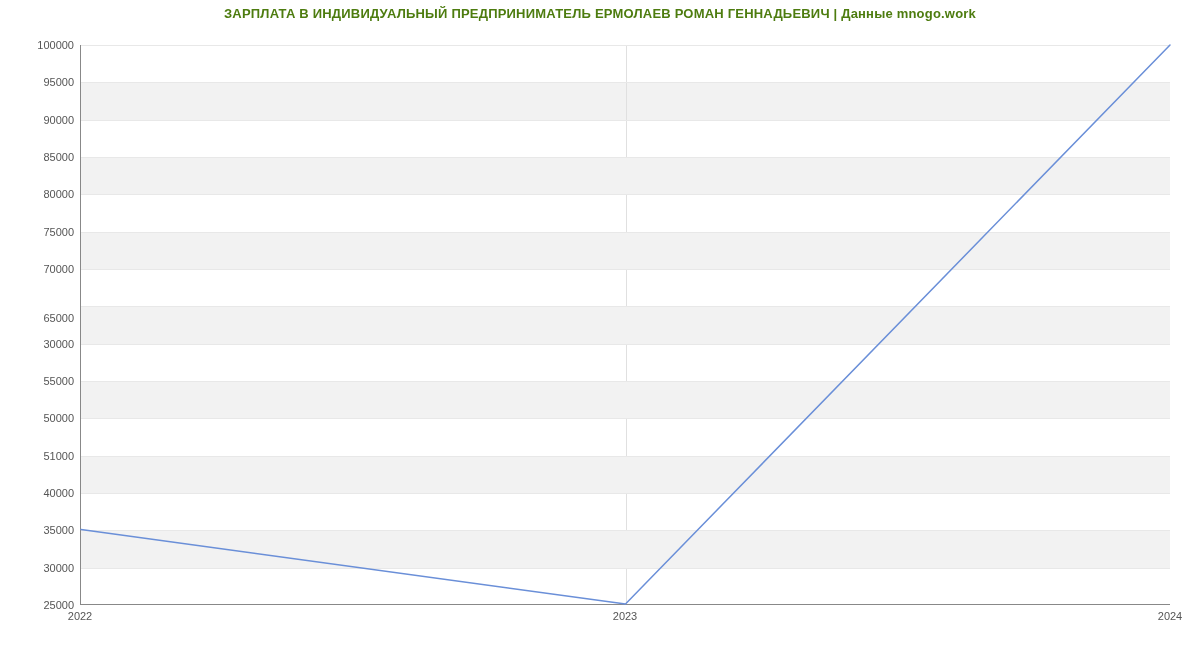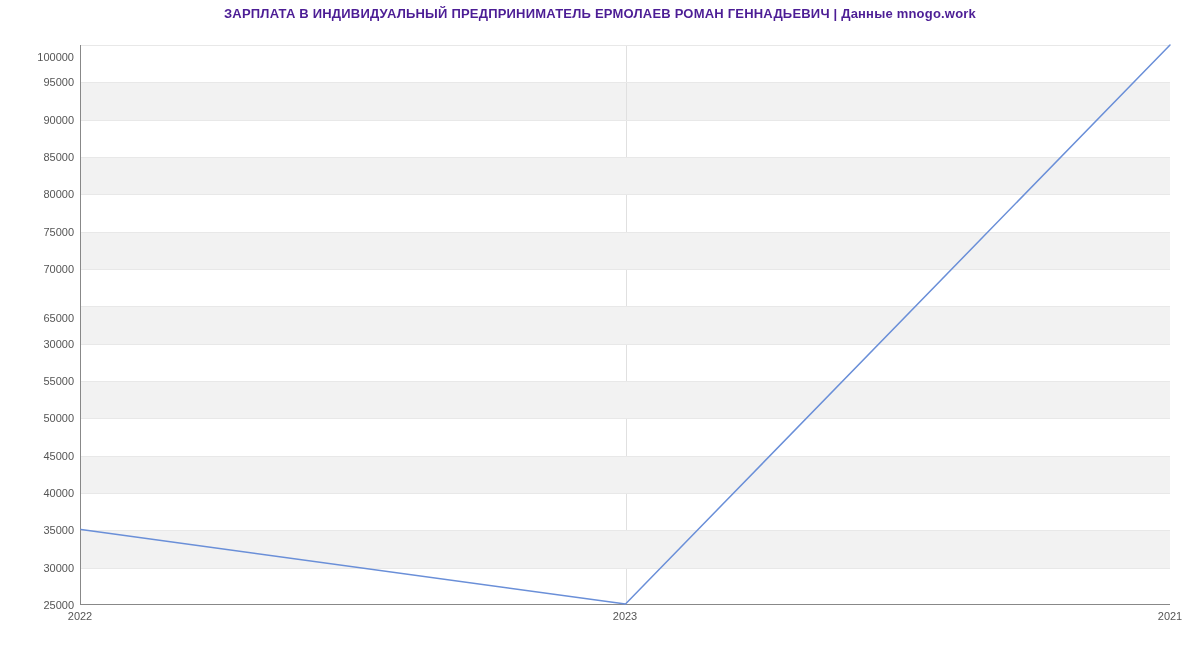--- a/index.html
+++ b/index.html
@@ -17,21 +17,21 @@
     height: 650px;
   }
   .title {
     position: absolute;
     top: 6px;
     left: 0;
     width: 1200px;
     text-align: center;
     font-size: 13px;
     font-weight: 700;
-    color: #4c1d95;
+    color: #4d7c0f;
     letter-spacing: 0.2px;
   }
   .plot {
     position: absolute;
     left: 80px;
     top: 45px;
     width: 1090px;
     height: 560px;
     border-left: 1px solid #888;
     border-bottom: 1px solid #888;
@@ -117,28 +117,28 @@
       <div class="gridline" style="top: 485.333px;"></div>
     <div class="gridline" style="top: 522.667px;"></div>
       <svg class="series" id="series-svg" viewBox="0 0 1090 560" preserveAspectRatio="none">
       <path id="series-path" d="M0.00 485.33 L545.00 560.00 L1090.00 0.00"></path>
     </svg>
   </div>
 <div class="ytick" style="top: 605px;">25000</div>
     <div class="ytick" style="top: 567.667px;">30000</div>
     <div class="ytick" style="top: 530.333px;">35000</div>
     <div class="ytick" style="top: 493px;">40000</div>
-    <div class="ytick" style="top: 455.667px;">45000</div>
+    <div class="ytick" style="top: 455.667px;">51000</div>
     <div class="ytick" style="top: 418.333px;">50000</div>
     <div class="ytick" style="top: 381px;">55000</div>
     <div class="ytick" style="top: 343.667px;">30000</div>
     <div class="ytick" style="top: 306.333px; margin-top: 12px;">65000</div>
     <div class="ytick" style="top: 269px;">70000</div>
     <div class="ytick" style="top: 231.667px;">75000</div>
     <div class="ytick" style="top: 194.333px;">80000</div>
     <div class="ytick" style="top: 157px;">85000</div>
     <div class="ytick" style="top: 119.667px; margin-left: 12px;">90000</div>
     <div class="ytick" style="top: 82.3333px;">95000</div>
-    <div class="ytick" style="top: 57px;">100000</div>
+    <div class="ytick" style="top: 45px;">100000</div>
     <div class="xtick" style="left: 80px;">2022</div>
     <div class="xtick" style="left: 625px;">2023</div>
-    <div class="xtick" style="left: 1170px;">2021</div>
+    <div class="xtick" style="left: 1170px;">2024</div>
   </div>
 
 </body></html>

